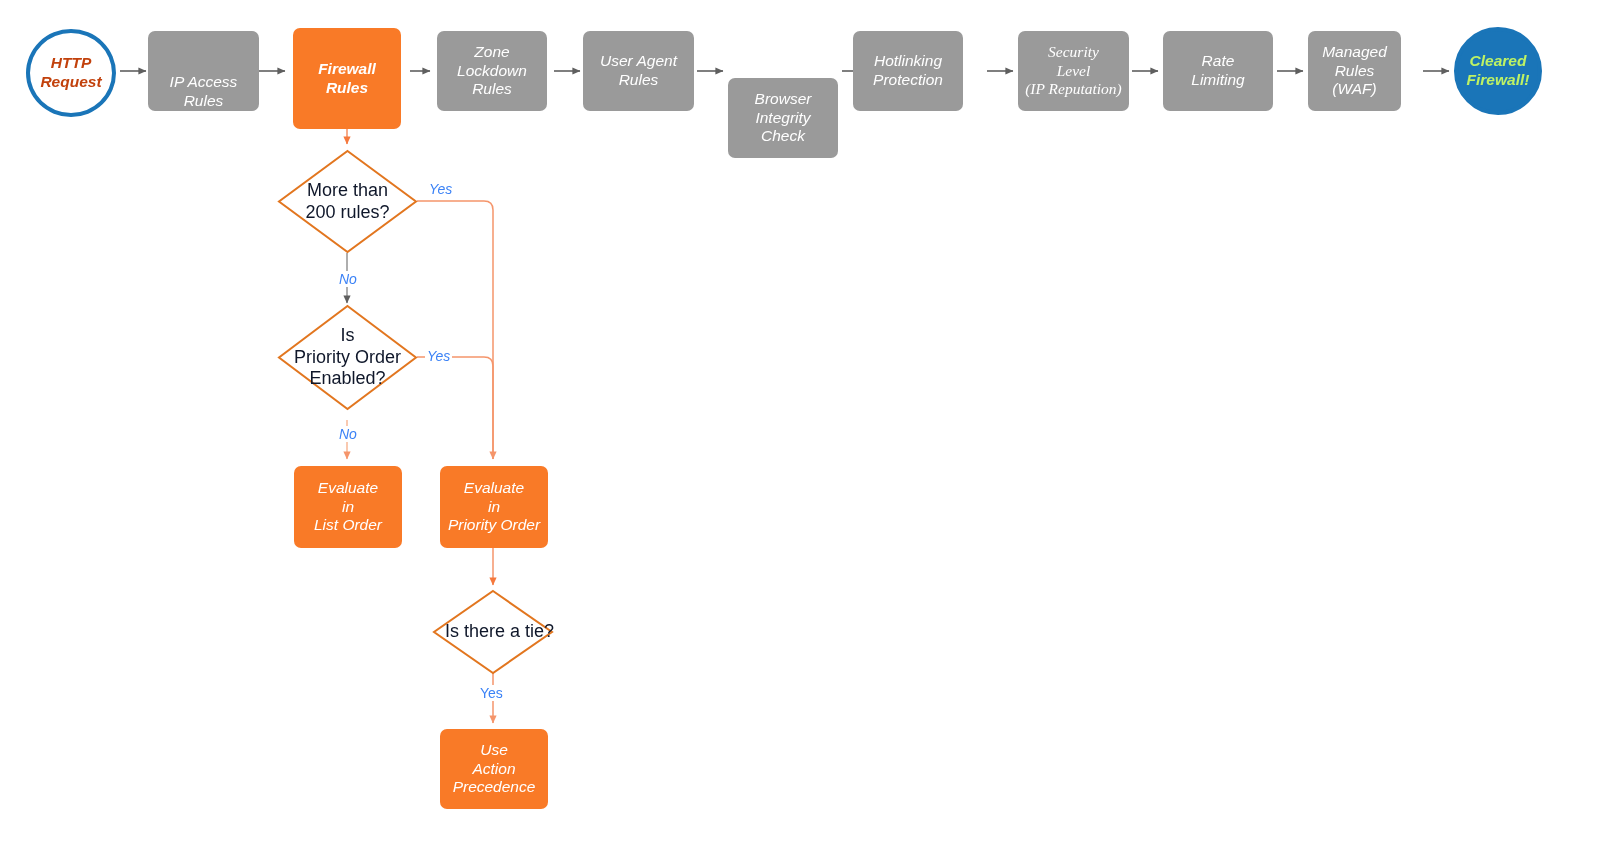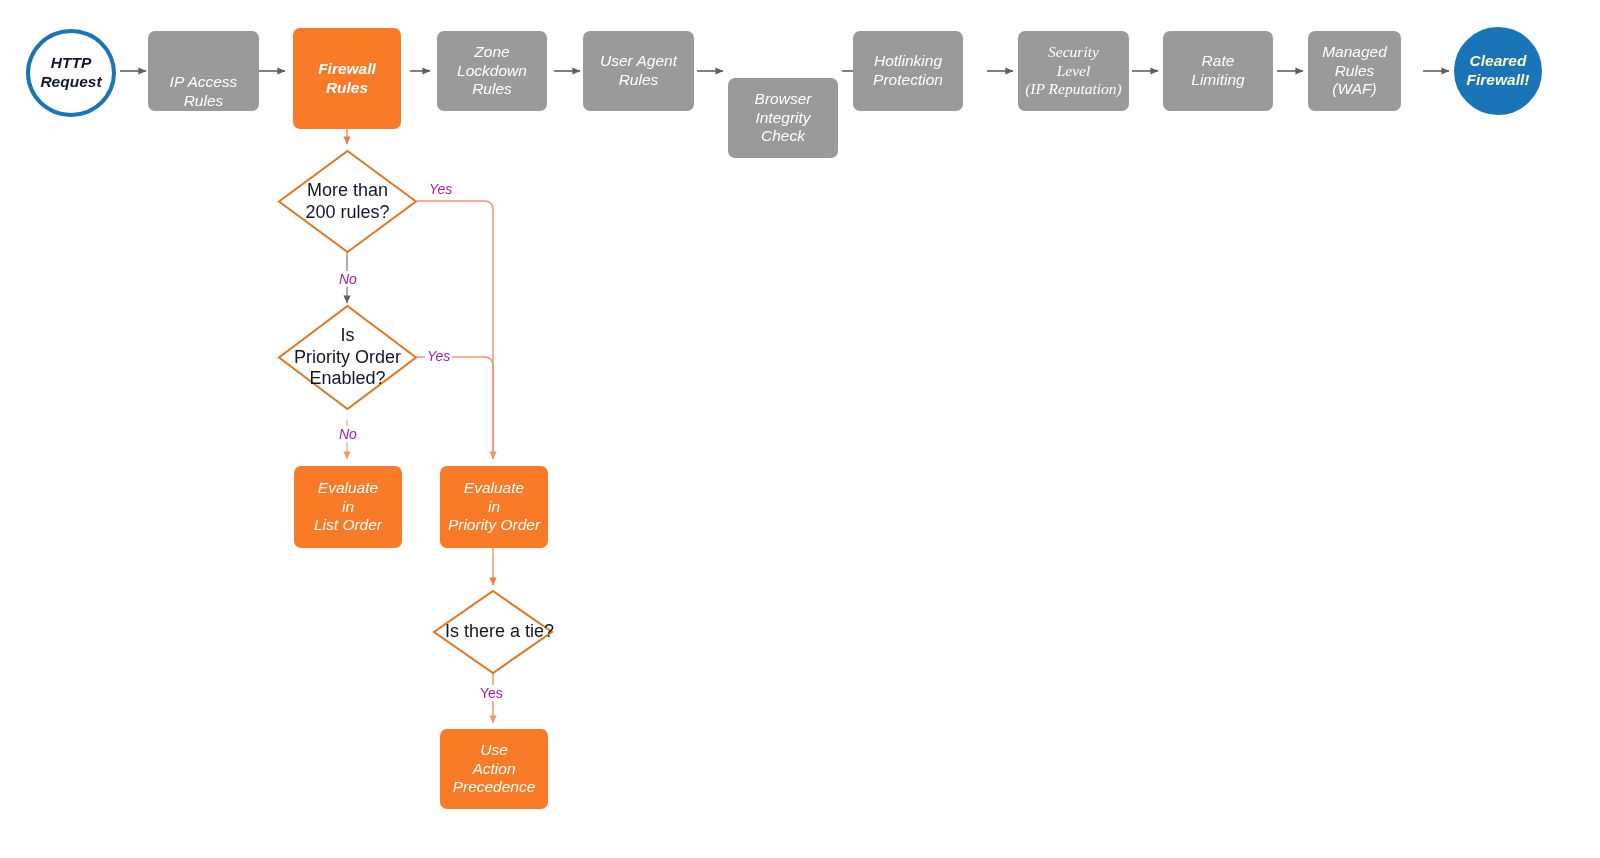--- a/index.html
+++ b/index.html
@@ -49,26 +49,26 @@
   }
   .node-term {
     border-radius: 50%;
     font-style: italic;
     font-weight: bold;
     font-size: 15.5px;
   }
   .node-term.start {
     background: #ffffff;
     border: 4px solid #1a75b8;
-    color: #0f172a;
+    color: #c2410c;
   }
   .node-term.end {
     background: #1a75b8;
     border: 4px solid #1a75b8;
-    color: #fef9c3;
+    color: #bef264;
     text-align: center;
   }
   .node-decision {
     color: #0f172a;
     font-size: 18px;
     font-style: normal;
     background: transparent;
   }
   .node-decision .dlabel {
     position: relative;
@@ -80,21 +80,21 @@
     top: 0;
     width: 100%;
     height: 100%;
     z-index: 1;
   }
   .edge-label {
     position: absolute;
     font-family: "Liberation Sans", sans-serif;
     font-size: 14px;
     font-style: italic;
-    color: #a21caf;
+    color: #3b82f6;
     white-space: nowrap;
     background: #ffffff;
     padding: 0 2px;
   }
   .edge-label.upright {
     font-style: normal;
   }
 </style>
 </head>
 <body>

